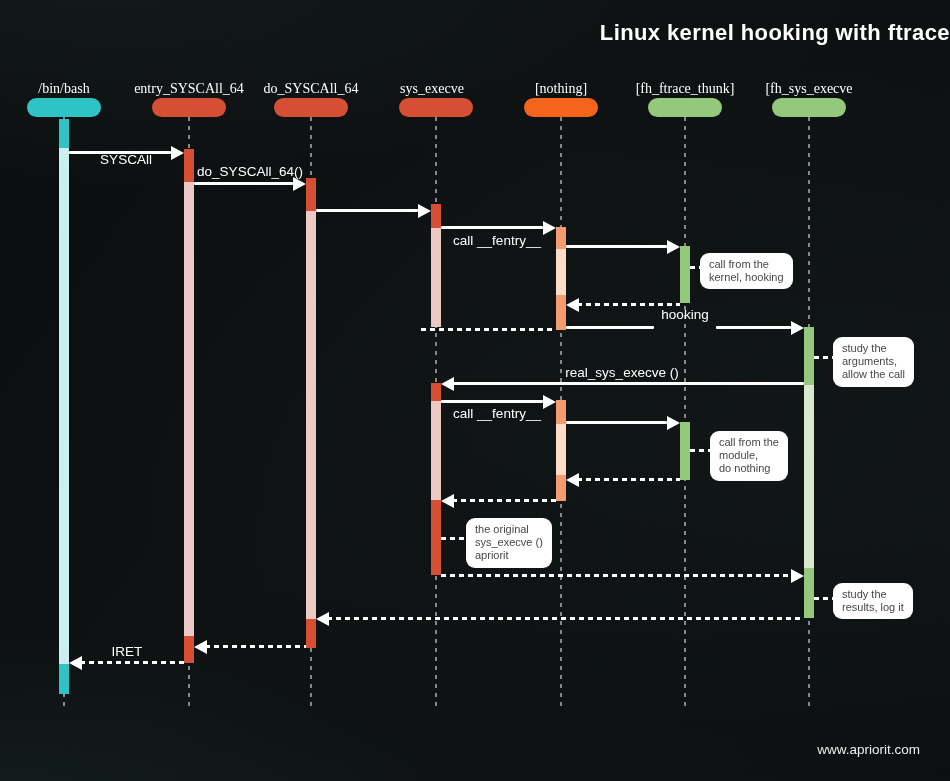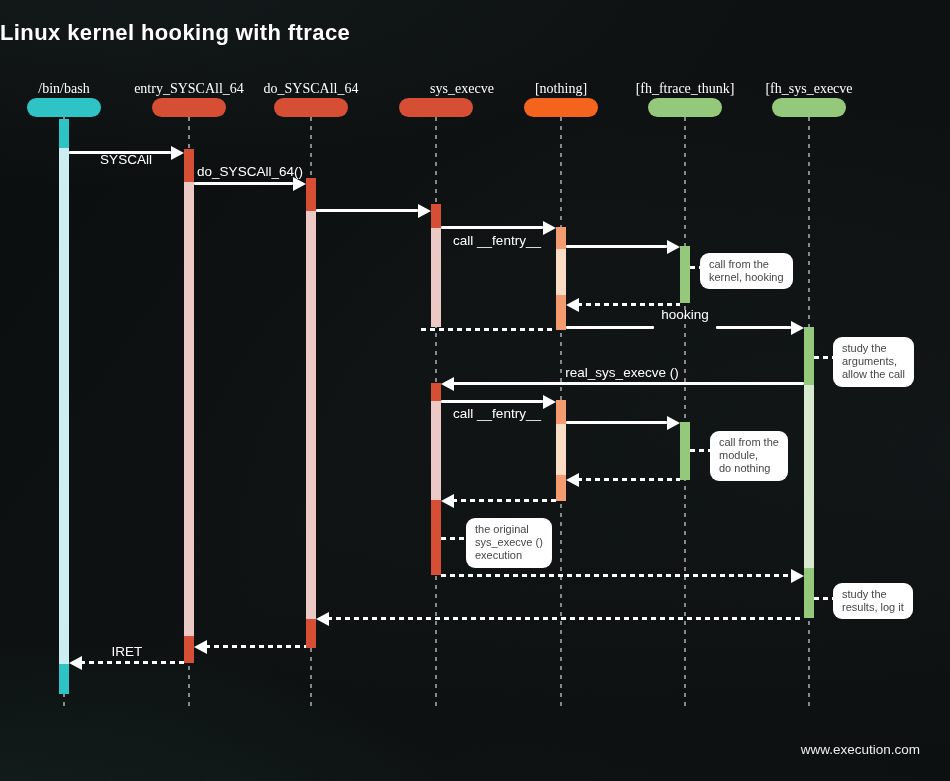--- a/index.html
+++ b/index.html
@@ -7,21 +7,21 @@
     position:relative;width:950px;height:781px;overflow:hidden;
     font-family:"Liberation Sans",sans-serif;
     background-color:#0c0f10;
     background-image:
       radial-gradient(1000px 380px at 8% -5%, rgba(95,125,125,0.10), transparent 60%),
       radial-gradient(1400px 620px at 108% 58%, rgba(85,105,110,0.08), transparent 65%),
       radial-gradient(700px 240px at -4% 103%, rgba(60,140,110,0.10), transparent 70%),
       radial-gradient(900px 300px at 55% 118%, rgba(90,110,110,0.06), transparent 70%),
       linear-gradient(125deg, #0b0e0f 0%, #0e1213 45%, #0b0e0f 100%);
   }
-  .title{position:absolute;top:20px;left:0;width:100%;text-align:left;color:#ffffff;
+  .title{position:absolute;top:20px;left:0;width:100%;text-align:right;color:#ffffff;
     font-size:22px;font-weight:bold;letter-spacing:.4px;}
   .hlabel{position:absolute;top:81px;color:#ffffff;font-size:14px;transform:translateX(-50%);
     white-space:nowrap;z-index:4;font-family:Liberation Serif, serif;}
   .pill{position:absolute;top:98px;width:74px;height:19px;border-radius:10px;z-index:2;}
   .lifeline{position:absolute;top:117px;height:592px;width:2px;opacity:.5;z-index:1;
     background:repeating-linear-gradient(180deg,#ffffff 0 4px,transparent 4px 9px);}
   .seg{position:absolute;width:10px;z-index:2;}
   .msg{position:absolute;height:3px;background:#ffffff;z-index:3;border-radius:1px;}
   .msgd{position:absolute;height:3px;z-index:3;
     background:repeating-linear-gradient(90deg,#ffffff 0 5px,transparent 5px 9px);}
@@ -39,21 +39,21 @@
 </head>
 <body>
 
 <div class="stage">
 
   <div class="title">Linux kernel hooking with ftrace</div>
 
   <div class="hlabel" style="left:64px">/bin/bash</div>
   <div class="hlabel" style="left:189px">entry_SYSCAll_64</div>
   <div class="hlabel" style="left:311px">do_SYSCAll_64</div>
-  <div class="hlabel" style="left:462px">sys_execve</div>
+  <div class="hlabel" style="left:432px">sys_execve</div>
   <div class="hlabel" style="left:561px">[nothing]</div>
   <div class="hlabel" style="left:685px">[fh_ftrace_thunk]</div>
   <div class="hlabel" style="left:809px">[fh_sys_execve</div>
 
   <div class="pill" style="left:27px;background:#2ec4c6"></div>
   <div class="pill" style="left:152px;background:#d64e33"></div>
   <div class="pill" style="left:274px;background:#d64e33"></div>
   <div class="pill" style="left:399px;background:#d64e33"></div>
   <div class="pill" style="left:524px;background:#f4641d"></div>
   <div class="pill" style="left:648px;background:#94c87a"></div>
@@ -165,19 +165,19 @@
   <div class="note" style="left:700px;top:253px">call from the
 kernel, hooking</div>
   <div class="note" style="left:833px;top:337px">study the
 arguments,
 allow the call</div>
   <div class="note" style="left:710px;top:431px">call from the
 module,
 do nothing</div>
   <div class="note" style="left:466px;top:518px">the original
 sys_execve ()
-execution</div>
+apriorit</div>
   <div class="note" style="left:833px;top:583px">study the
 results, log it</div>
 
-  <div class="footer">www.execution.com</div>
+  <div class="footer">www.apriorit.com</div>
 
 </div>
 
 </body></html>

